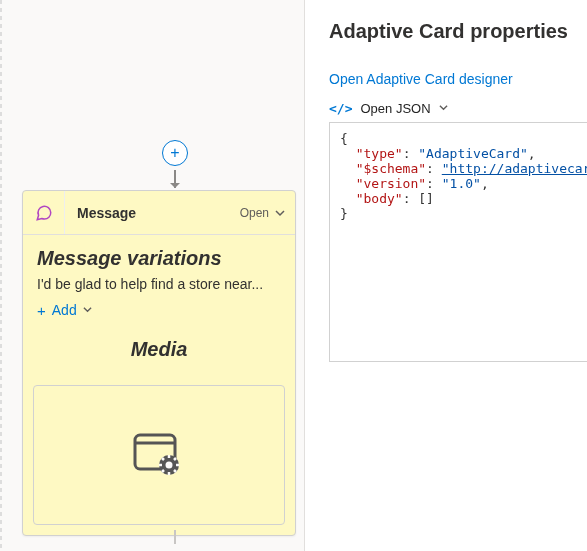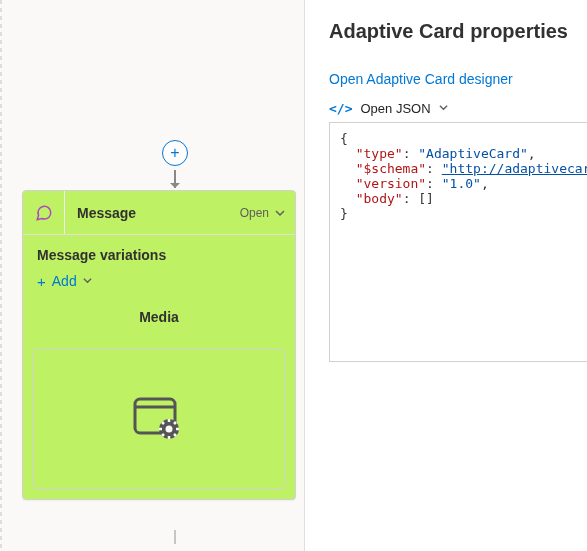--- a/index.html
+++ b/index.html
@@ -6,28 +6,28 @@
   html, body { width: 587px; height: 551px; font-family: "Segoe UI", sans-serif; font-size: 14px; color: #323130; overflow: hidden; background: #fff; }
   .root { display: flex; width: 100%; height: 100%; }
   .canvas { position: relative; flex: 0 0 305px; height: 100%; background: #faf9f8; border-right: 1px solid #e1dfdd; overflow: hidden; }
   .panel { flex: 1; padding: 20px 18px 18px 24px; position: relative; }
 
   
   .torn-edge { position: absolute; left: 0; top: 0; bottom: 0; width: 2px; background: repeating-linear-gradient(180deg,#ddd 0 4px,transparent 4px 8px); }
   .flow-plus { position: absolute; left: 162px; top: 140px; width: 26px; height: 26px; border: 1px solid #0078d4; border-radius: 50%; background:#fff; color:#0078d4; display:flex; align-items:center; justify-content:center; font-size:16px; cursor:pointer; }
   .flow-arrow { position:absolute; left:174px; top:170px; width:2px; height:18px; background:#8a8886;}
   .flow-arrow::after { content:''; position:absolute; bottom:-5px; left:-4px; border:5px solid transparent; border-top-color:#8a8886;}
-  .card { position:absolute; left:22px; top:190px; width:274px; background:#bef264; border:1px solid #d1d1d1; border-radius:4px; box-shadow:0 1px 2px rgba(0,0,0,.05);}
+  .card { position:absolute; left:22px; top:190px; width:274px; background:#fef9c3; border:1px solid #d1d1d1; border-radius:4px; box-shadow:0 1px 2px rgba(0,0,0,.05);}
   .card-header { display:flex; align-items:center; height:44px; border-bottom:1px solid #e1dfdd; }
   .card-header .icon-box { width:42px; height:100%; display:flex; align-items:center; justify-content:center; border-right:1px solid #eee; color:#b146c2;}
   .card-header .title { flex:1; padding-left:12px; font-weight:600;}
   .card-header .type { font-size:12px; color:#605e5c; padding-right:6px;}
   .card-header .chev { padding-right:10px; color:#605e5c;}
   .sect { padding:12px 14px 4px; }
-  .sect-title { font-weight:600; margin-bottom:6px; font-size:14px;}
+  .sect-title { font-weight:600; margin-bottom:6px; font-size:20px;font-style:italic;}
   .var-text { color:#323130; font-size:14px; white-space:nowrap; overflow:hidden; text-overflow:ellipsis; }
   .add-row { display:flex; align-items:center; gap:6px; color:#0078d4; margin-top:10px; cursor:pointer; font-size:14px;}
   .add-row .plus { font-size:15px; line-height:1;}
   .add-row .chev { color:#605e5c; font-size:10px;}
   .media-box { margin:14px 10px 10px; border:1px solid #d1d1d1; border-radius:4px; height:140px; display:flex; align-items:center; justify-content:center; cursor:pointer;}
   .media-icon { color:#555; }
   .flow-down { position:absolute; left:174px; top:530px; width:2px; height:14px; background:#c8c6c4;}
 
   
   .panel-title { font-size:20px; font-weight:600; }
@@ -65,20 +65,21 @@
         <div class="title">Message</div>
         <div class="type">Open</div>
         <div class="chev">
           <svg width="10" height="10" viewBox="0 0 10 10">
               <path d="M1 3l4 4 4-4" stroke="currentColor" fill="none" stroke-width="1.5"></path>
             </svg>
         </div>
       </div>
       <div class="sect">
         <div class="sect-title">Message variations</div>
+        <div class="var-text">I'd be glad to help find a store near...</div>
         <div class="add-row">
           <span class="plus">+</span>
           <span>Add</span>
           <span class="chev">
             <svg width="9" height="9" viewBox="0 0 10 10">
                 <path d="M1 3l4 4 4-4" stroke="currentColor" fill="none" stroke-width="1.5"></path>
               </svg>
           </span>
         </div>
       </div>

